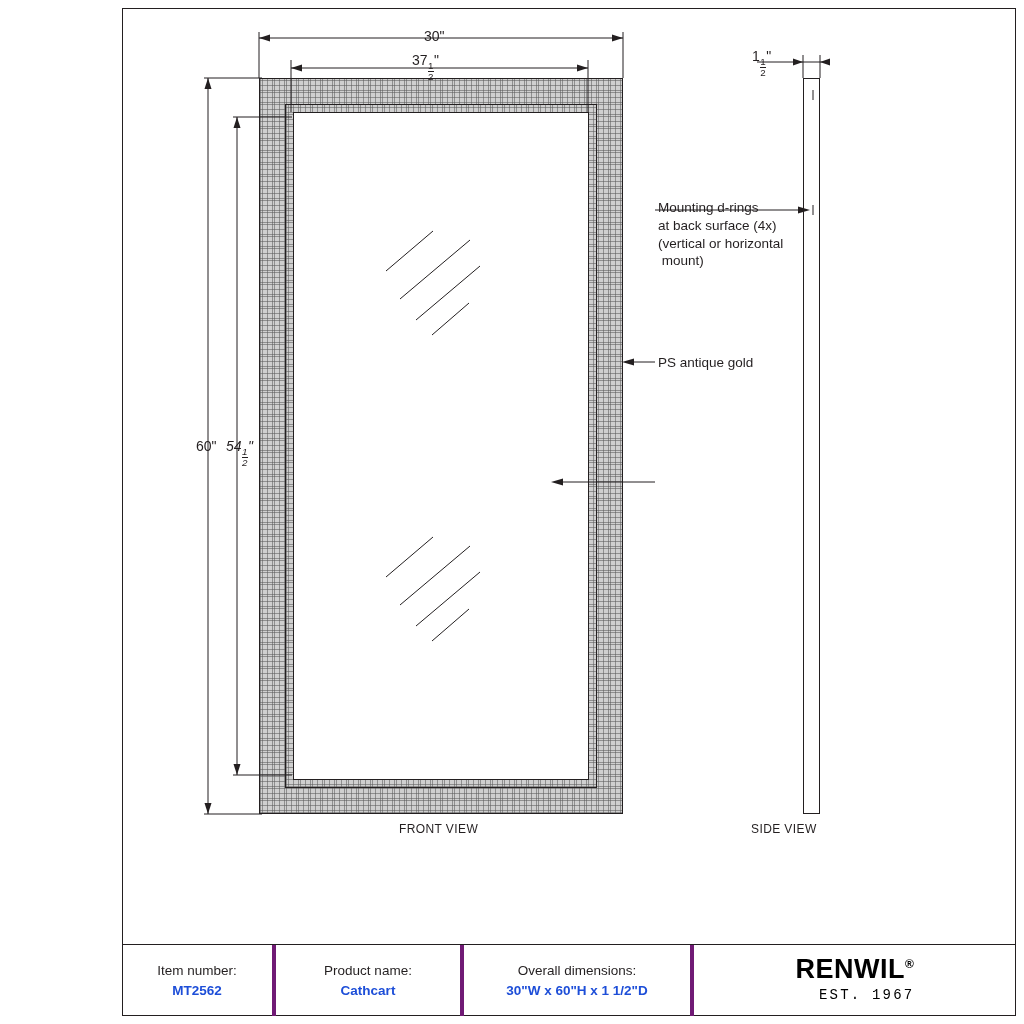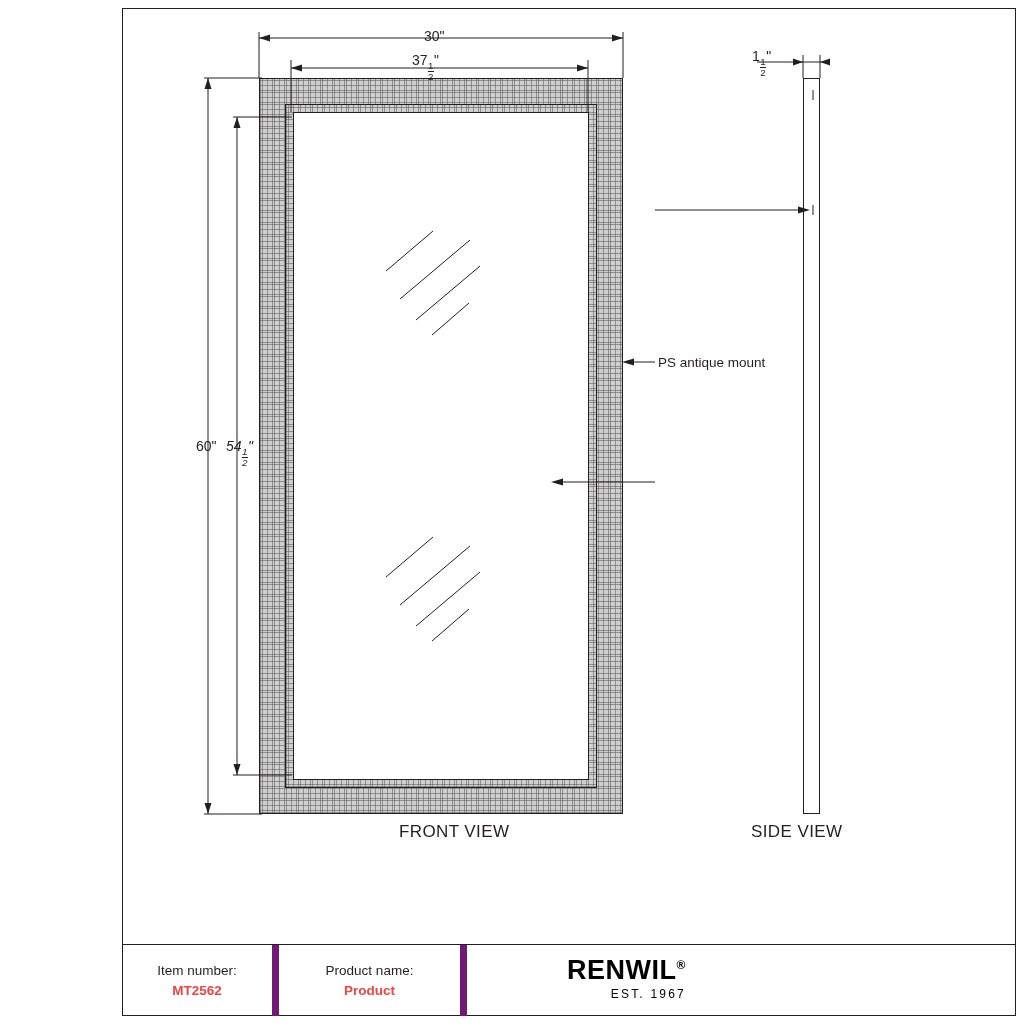--- a/index.html
+++ b/index.html
@@ -41,47 +41,48 @@
   .tb-cell {
     height: 100%;
     box-sizing: border-box;
     display: flex;
     flex-direction: column;
     align-items: center;
     justify-content: center;
     font-size: 13.5px;
     line-height: 1.45;
   }
-  .tb-cell + .tb-cell { border-left: 7px solid #701a75; }
+  .tb-cell + .tb-cell { border-left: 4px solid #701a75; }
   .tb-cell.c1 { width: 150px; }
   .tb-cell.c2 { width: 188px; }
   .tb-cell.c3 { width: 230px; }
   .tb-cell.c4 { width: 326px; }
   .tb-label { color: #231f20; }
-  .tb-value { color: #ef4444; font-weight: bold; }
+  .tb-value { color: #1d4ed8; font-weight: bold; }
   .logo-wrap {
     display: flex;
     flex-direction: column;
     align-items: flex-end;
     justify-content: center;
   }
   .logo-main {
     font-family: "Liberation Sans", sans-serif;
     font-weight: bold;
     font-size: 27px;
     letter-spacing: 0.5px;
     color: #000;
     line-height: 1;
   }
   .logo-main .reg { font-size: 12px; vertical-align: super; }
   .logo-sub {
-    font-size: 12px;
+    font-size: 14px;
     letter-spacing: 2.2px;
     margin-top: 2px;
     color: #000;
+    font-family: Liberation Mono, monospace;
   }
 
   
   .mirror-outer {
     position: absolute;
     left: 259px;
     top: 78px;
     width: 364px;
     height: 736px;
     box-sizing: border-box;
@@ -136,21 +137,21 @@
     white-space: pre;
   }
   .dim-txt {
     position: absolute;
     font-size: 14px;
     color: #231f20;
     white-space: nowrap;
   }
   .view-label {
     position: absolute;
-    font-size: 17px;
+    font-size: 12px;
     color: #231f20;
     letter-spacing: 0.4px;
   }
   
   .frac {
     display: inline-flex;
     flex-direction: column;
     align-items: center;
     vertical-align: -0.40em;
     font-size: 0.70em;
@@ -260,33 +261,41 @@
       </span><span>"</span>
   </div>
 
   <div class="dim-txt" style="left:752px; top:48px;">
     <span>1</span><span class="frac">
         <span class="num">1</span>
         <span class="den">2</span>
       </span><span>"</span>
   </div>
 
-  <div class="txt" style="left:658px; top:354px;">PS antique mount</div>
+  <div class="txt" style="left:658px; top:199px;">Mounting d-rings
+at back surface (4x)
+(vertical or horizontal
+ mount)</div>
+  <div class="txt" style="left:658px; top:354px;">PS antique gold</div>
 
   <div class="view-label" style="left:399px; top:822px;">FRONT VIEW</div>
   <div class="view-label" style="left:751px; top:822px;">SIDE VIEW</div>
 
   <div class="title-block">
     <div class="tb-cell c1">
       <div class="tb-label">Item number:</div>
       <div class="tb-value">MT2562</div>
     </div>
     <div class="tb-cell c2">
       <div class="tb-label">Product name:</div>
-      <div class="tb-value">Product</div>
+      <div class="tb-value">Cathcart</div>
+    </div>
+    <div class="tb-cell c3">
+      <div class="tb-label">Overall dimensions:</div>
+      <div class="tb-value">30"W x 60"H x 1 1/2"D</div>
     </div>
     <div class="tb-cell c4">
       <div class="logo-wrap">
         <div class="logo-main"><span>RENWIL</span><span class="reg">®</span></div>
         <div class="logo-sub">EST. 1967</div>
       </div>
     </div>
   </div>
 
 </div>

